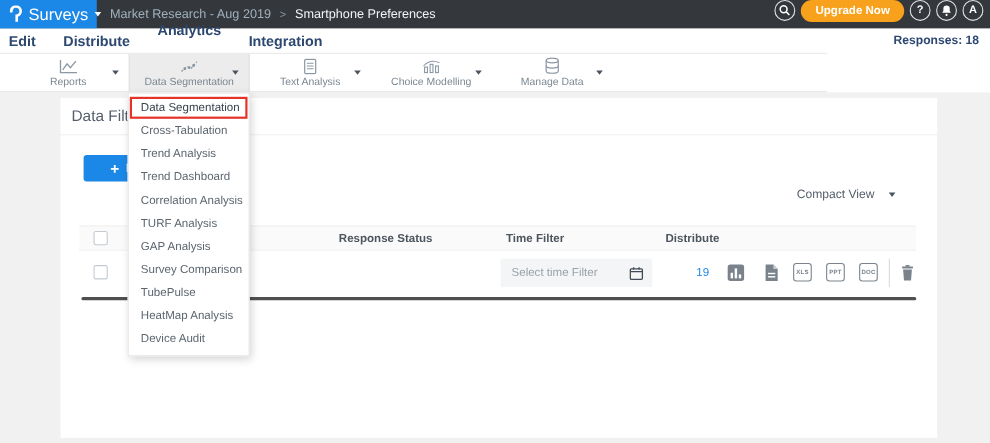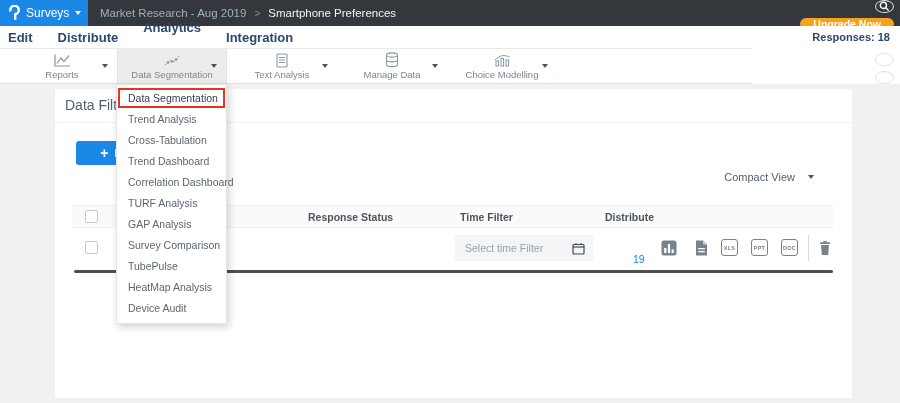--- a/index.html
+++ b/index.html
@@ -2,28 +2,28 @@
 <html><head>
 <meta charset="utf-8">
 <style>
   * { margin:0; padding:0; box-sizing:border-box; }
   body { font-family:"Liberation Sans","DejaVu Sans",sans-serif; background:#e9e9e9; }
   #app { position:relative; width:900px; height:403px; background:#fff; overflow:hidden; }
 
   
   .topbar { position:absolute; left:0; top:0; width:900px; height:26px; background:#34383c; display:flex; align-items:center; }
   .logo-box { height:26px; width:88px; background:#1B87E6; display:flex; align-items:center; gap:6px; padding:0 8px; cursor:pointer; border:0; }
-  .logo-box .plabel { color:#fff; font-size:12px; }
+  .logo-box .plabel { color:#fff; font-size:15px; }
   .caret { display:inline-block; width:0; height:0; border-left:3.5px solid transparent; border-right:3.5px solid transparent; border-top:4.5px solid currentColor; }
   .logo-box .caret { color:#fff; }
   .breadcrumb { display:flex; align-items:center; gap:8px; margin-left:12px; font-size:11.5px; }
   .breadcrumb .parent { color:#9fb0bd; text-decoration:none; cursor:pointer; }
   .breadcrumb .sep { color:#848e98; font-size:10px; }
   .breadcrumb .cur { color:#f2f4f5; }
-  .topbar-right { position:absolute; right:6px; top:0; height:16px; display:flex; align-items:flex-end; gap:5px;flex-direction:column; }
+  .topbar-right { position:absolute; right:6px; top:0; height:16px; display:flex; align-items:flex-start; gap:5px; }
   .circ { width:19px; height:19px; border-radius:50%; border:1.5px solid #dfe3e6; background:transparent; color:#fff; font-size:10px; font-weight:bold; display:flex; align-items:center; justify-content:center; cursor:pointer; padding:0; }
   .upgrade { height:20px; border:0; border-radius:10px; background:#F7A11C; color:#fff; font-size:10.5px; font-weight:bold; padding:0 13px; cursor:pointer; font-family:inherit; }
 
   
   .navbar { position:absolute; left:0; top:26px; width:900px; height:22px; background:#fff; display:flex; align-items:center; padding-left:8px; gap:25px; }
   .nav-link { font-size:13px; font-weight:600; color:#2c4770; text-decoration:none; cursor:pointer; }
   .nav-link.active { border-bottom:1px solid #2c4770; padding-bottom:18px; }
   .responses { position:absolute; right:10px; font-size:11px; font-weight:600; color:#2c4770; }
 
   
@@ -49,21 +49,21 @@
   .cbox { position:absolute; width:13px; height:13px; border:1px solid #c4cad1; border-radius:2px; background:#fff; cursor:pointer; }
   .thead .cbox { left:13px; top:4px; }
   .th-status { left:236px; } .th-time { left:388px; } .th-resp { left:533px; }
 
   .trow { position:absolute; left:17px; top:139px; width:761px; height:40px; background:#fff; }
   .trow .cbox { left:13px; top:13px; }
   .row-select { position:absolute; left:238px; top:10px; width:126px; height:18px; display:flex; align-items:center; justify-content:space-between; cursor:pointer; font-size:11px; color:#545e6b; }
   .row-select .caret { color:#4a5560; }
   .time-input { position:absolute; left:383px; top:7px; width:138px; height:26px; background:#f4f5f6; border-radius:2px; display:flex; align-items:center; justify-content:space-between; padding:0 8px 0 10px; cursor:text; }
   .time-input .ph { font-size:10.5px; color:#98a1ab; }
-  .resp-count { position:absolute; left:561px; top:14px; font-size:10.5px; color:#1B87E6;margin-top:11px; }
+  .resp-count { position:absolute; left:561px; top:14px; font-size:10.5px; color:#1B87E6; }
   .ric { position:absolute; top:12px; cursor:pointer; }
   .ric-chart { left:589px; } .ric-file { left:623px; }
   .badge { position:absolute; top:11px; width:17px; height:17px; border:1px solid #7a838c; border-radius:3px; color:#7a838c; font-size:5.5px; font-weight:bold; display:flex; align-items:center; justify-content:center; cursor:pointer; background:#fff; letter-spacing:.2px; }
   .b-xls { left:649px; } .b-ppt { left:679px; } .b-doc { left:709px; }
   .vdiv { position:absolute; left:736px; top:7px; width:1px; height:26px; background:#d9dcdf; }
   .ric-trash { left:746px; }
   .thick-line { position:absolute; left:19px; top:181px; width:759px; height:3px; background:#4f4f4f; border-radius:2px; }
 
   
   .dropdown { position:absolute; left:116px; top:84px; width:111px; background:#fff; border:1px solid #e4e4e4; box-shadow:2px 3px 8px rgba(0,0,0,.18); padding:3px 0 4px 0; z-index:10; }
@@ -153,39 +153,39 @@
             <line x1="4" y1="4.5" x2="10" y2="4.5" stroke="#8b97a3" stroke-width="1"></line>
             <line x1="4" y1="7" x2="10" y2="7" stroke="#8b97a3" stroke-width="1"></line>
             <line x1="4" y1="9.5" x2="10" y2="9.5" stroke="#8b97a3" stroke-width="1"></line>
           </svg>
       </div>
       <div class="tlabel">Text Analysis</div>
       <span class="caret"></span>
     </div>
     <div class="tcell">
       <div class="ticon">
-        <svg width="16" height="16" viewBox="0 0 16 16">
-            <ellipse cx="8" cy="3" rx="5.5" ry="2.1" stroke="#8b97a3" stroke-width="1.1" fill="none"></ellipse>
-            <path d="M2.5 3 V12.5 a5.5 2.1 0 0 0 11 0 V3" stroke="#8b97a3" stroke-width="1.1" fill="none"></path>
-            <path d="M2.5 7.8 a5.5 2.1 0 0 0 11 0" stroke="#8b97a3" stroke-width="1.1" fill="none"></path>
-          </svg>
-      </div>
-      <div class="tlabel">Manage Data</div>
-      <span class="caret"></span>
-    </div>
-    <div class="tcell">
-      <div class="ticon">
         <svg width="20" height="15" viewBox="0 0 20 15">
             <rect x="4" y="8" width="2.6" height="5" stroke="#8b97a3" stroke-width="1" fill="none"></rect>
             <rect x="9" y="5.5" width="2.6" height="7.5" stroke="#8b97a3" stroke-width="1" fill="none"></rect>
             <rect x="14" y="7" width="2.6" height="6" stroke="#8b97a3" stroke-width="1" fill="none"></rect>
             <path d="M3 7 C8 1.5 13 2 17.5 4" stroke="#8b97a3" stroke-width="1" fill="none"></path>
           </svg>
       </div>
       <div class="tlabel">Choice Modelling</div>
+      <span class="caret"></span>
+    </div>
+    <div class="tcell">
+      <div class="ticon">
+        <svg width="16" height="16" viewBox="0 0 16 16">
+            <ellipse cx="8" cy="3" rx="5.5" ry="2.1" stroke="#8b97a3" stroke-width="1.1" fill="none"></ellipse>
+            <path d="M2.5 3 V12.5 a5.5 2.1 0 0 0 11 0 V3" stroke="#8b97a3" stroke-width="1.1" fill="none"></path>
+            <path d="M2.5 7.8 a5.5 2.1 0 0 0 11 0" stroke="#8b97a3" stroke-width="1.1" fill="none"></path>
+          </svg>
+      </div>
+      <div class="tlabel">Manage Data</div>
       <span class="caret"></span>
     </div>
   </div>
 
   <div class="page">
     <section class="card">
       <h2 class="card-title">Data Filters</h2>
       <div class="card-hdiv"></div>
 
       <button class="new-btn">
@@ -251,24 +251,24 @@
 
       <div class="thick-line"></div>
     </section>
   </div>
 
   <div class="dropdown">
     <div class="dd-item active">
       <span>Data Segmentation</span>
       <span class="red-box"></span>
     </div>
+    <div class="dd-item"><span>Cross-Tabulation</span></div>
     <div class="dd-item"><span>Trend Analysis</span></div>
-    <div class="dd-item"><span>Cross-Tabulation</span></div>
     <div class="dd-item"><span>Trend Dashboard</span></div>
-    <div class="dd-item"><span>Correlation Dashboard</span></div>
+    <div class="dd-item"><span>Correlation Analysis</span></div>
     <div class="dd-item"><span>TURF Analysis</span></div>
     <div class="dd-item"><span>GAP Analysis</span></div>
     <div class="dd-item"><span>Survey Comparison</span></div>
     <div class="dd-item"><span>TubePulse</span></div>
     <div class="dd-item"><span>HeatMap Analysis</span></div>
     <div class="dd-item"><span>Device Audit</span></div>
   </div>
 
 </div>
 

